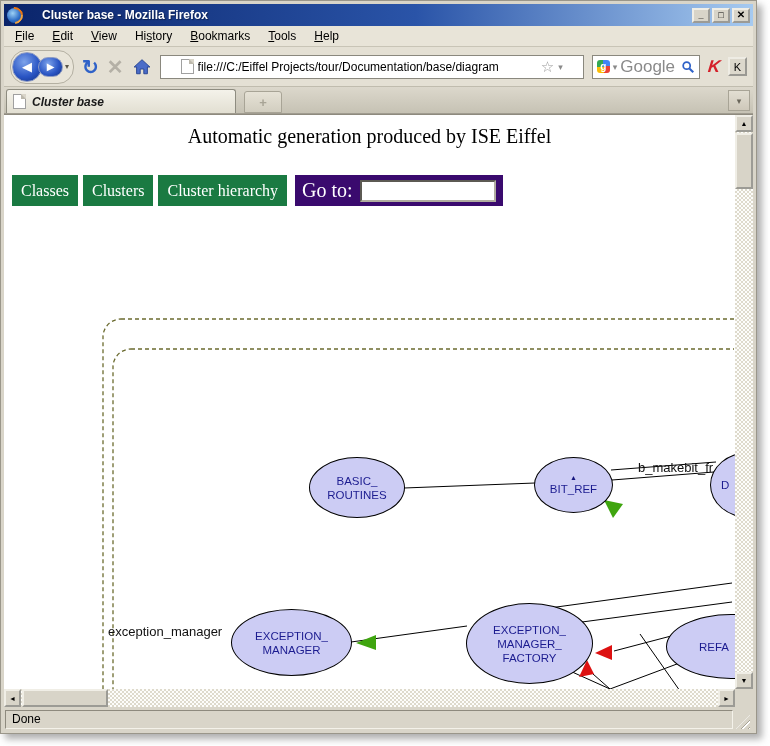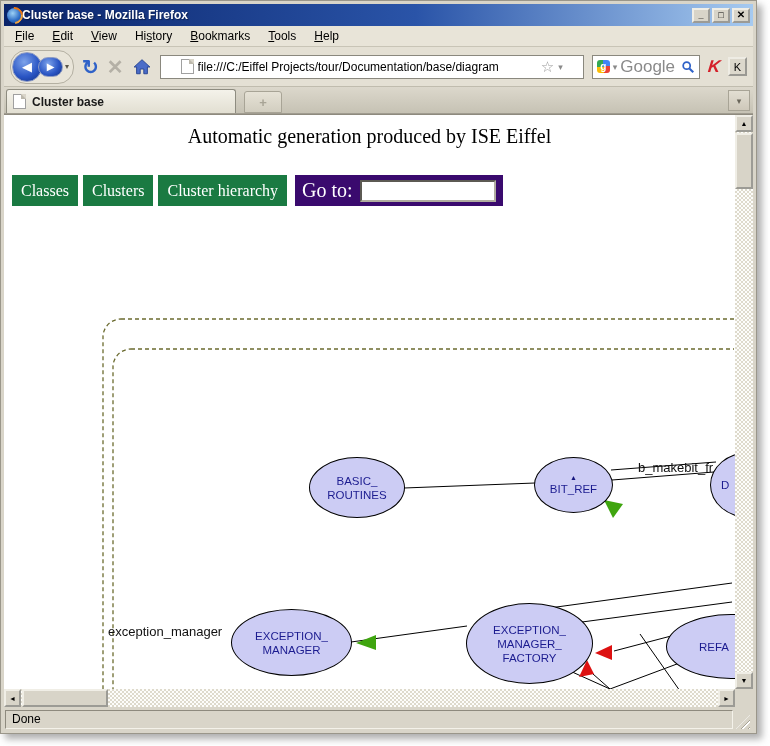--- a/index.html
+++ b/index.html
@@ -11,21 +11,21 @@
     background:#d9d5c9; padding:3px;
     border:1px solid #9a968a;
     box-shadow: 5px 5px 7px rgba(110,110,110,.55);
     display:flex; flex-direction:column;
   }
 
   
   .titlebar {
     height:22px; flex:0 0 22px;
     background:linear-gradient(to right,#0a246a 0%,#2a54a8 55%,#a6caf0 100%);
-    display:flex; align-items:center; padding:0 3px; gap:0;
+    display:flex; align-items:center; padding:0 3px; gap:20px;
   }
   .ff-icon { width:15px; height:15px; border-radius:50%;
     background:radial-gradient(circle at 38% 35%, #9cd0f5, #2f6ec6 55%, #0b3f8e);
     position:relative; flex:0 0 15px; }
   .ff-icon::after { content:""; position:absolute; inset:-1px;
     border:2px solid transparent; border-top-color:#e87514; border-right-color:#f3a33c;
     border-radius:50%; transform:rotate(40deg); }
   .title-text { color:#fff; font-weight:bold; font-size:12px; flex:1;
     text-shadow:1px 1px 1px rgba(0,0,0,.4); white-space:nowrap; overflow:hidden; }
   .winbtns { display:flex; gap:2px; }
@@ -82,21 +82,21 @@
     transform:skewX(-6deg); line-height:1; }
   .kbtn { width:19px; height:19px; background:#dcd8cc; border:2px outset #eeece4;
     font-size:11px; display:flex; align-items:center; justify-content:center; }
 
   
   .tabstrip { height:27px; flex:0 0 27px;
     background:linear-gradient(#dcd8cc,#c6c2b4); display:flex; align-items:flex-end;
     padding:2px 2px 0 2px; border-bottom:1px solid #a09c90; position:relative; }
   .tab { width:230px; height:24px; background:linear-gradient(#f4f2ea,#e2dfd2);
     border:1px solid #8e8c80; border-bottom:none; border-radius:3px 3px 0 0;
-    display:flex; align-items:center; gap:6px; padding:0 6px; }
+    display:flex; align-items:center; gap:6px; padding:0 6px;font-style:italic; }
   .tab-label { font-size:12px; font-weight:bold; color:#1a1a1a; white-space:nowrap; overflow:hidden; }
   .newtab-btn { width:38px; height:22px; margin-left:8px;
     background:linear-gradient(#e6e2d6,#d2cec0); border:1px solid #a8a496;
     border-radius:3px 3px 0 0; color:#a8a496; font-size:13px; font-weight:bold;
     display:flex; align-items:center; justify-content:center; }
   .alltabs-btn { position:absolute; right:3px; top:3px; width:22px; height:21px;
     background:linear-gradient(#e2ded2,#cec8ba); border:1px solid #a8a496;
     color:#6a665a; font-size:9px; display:flex; align-items:center; justify-content:center; }
 
   

